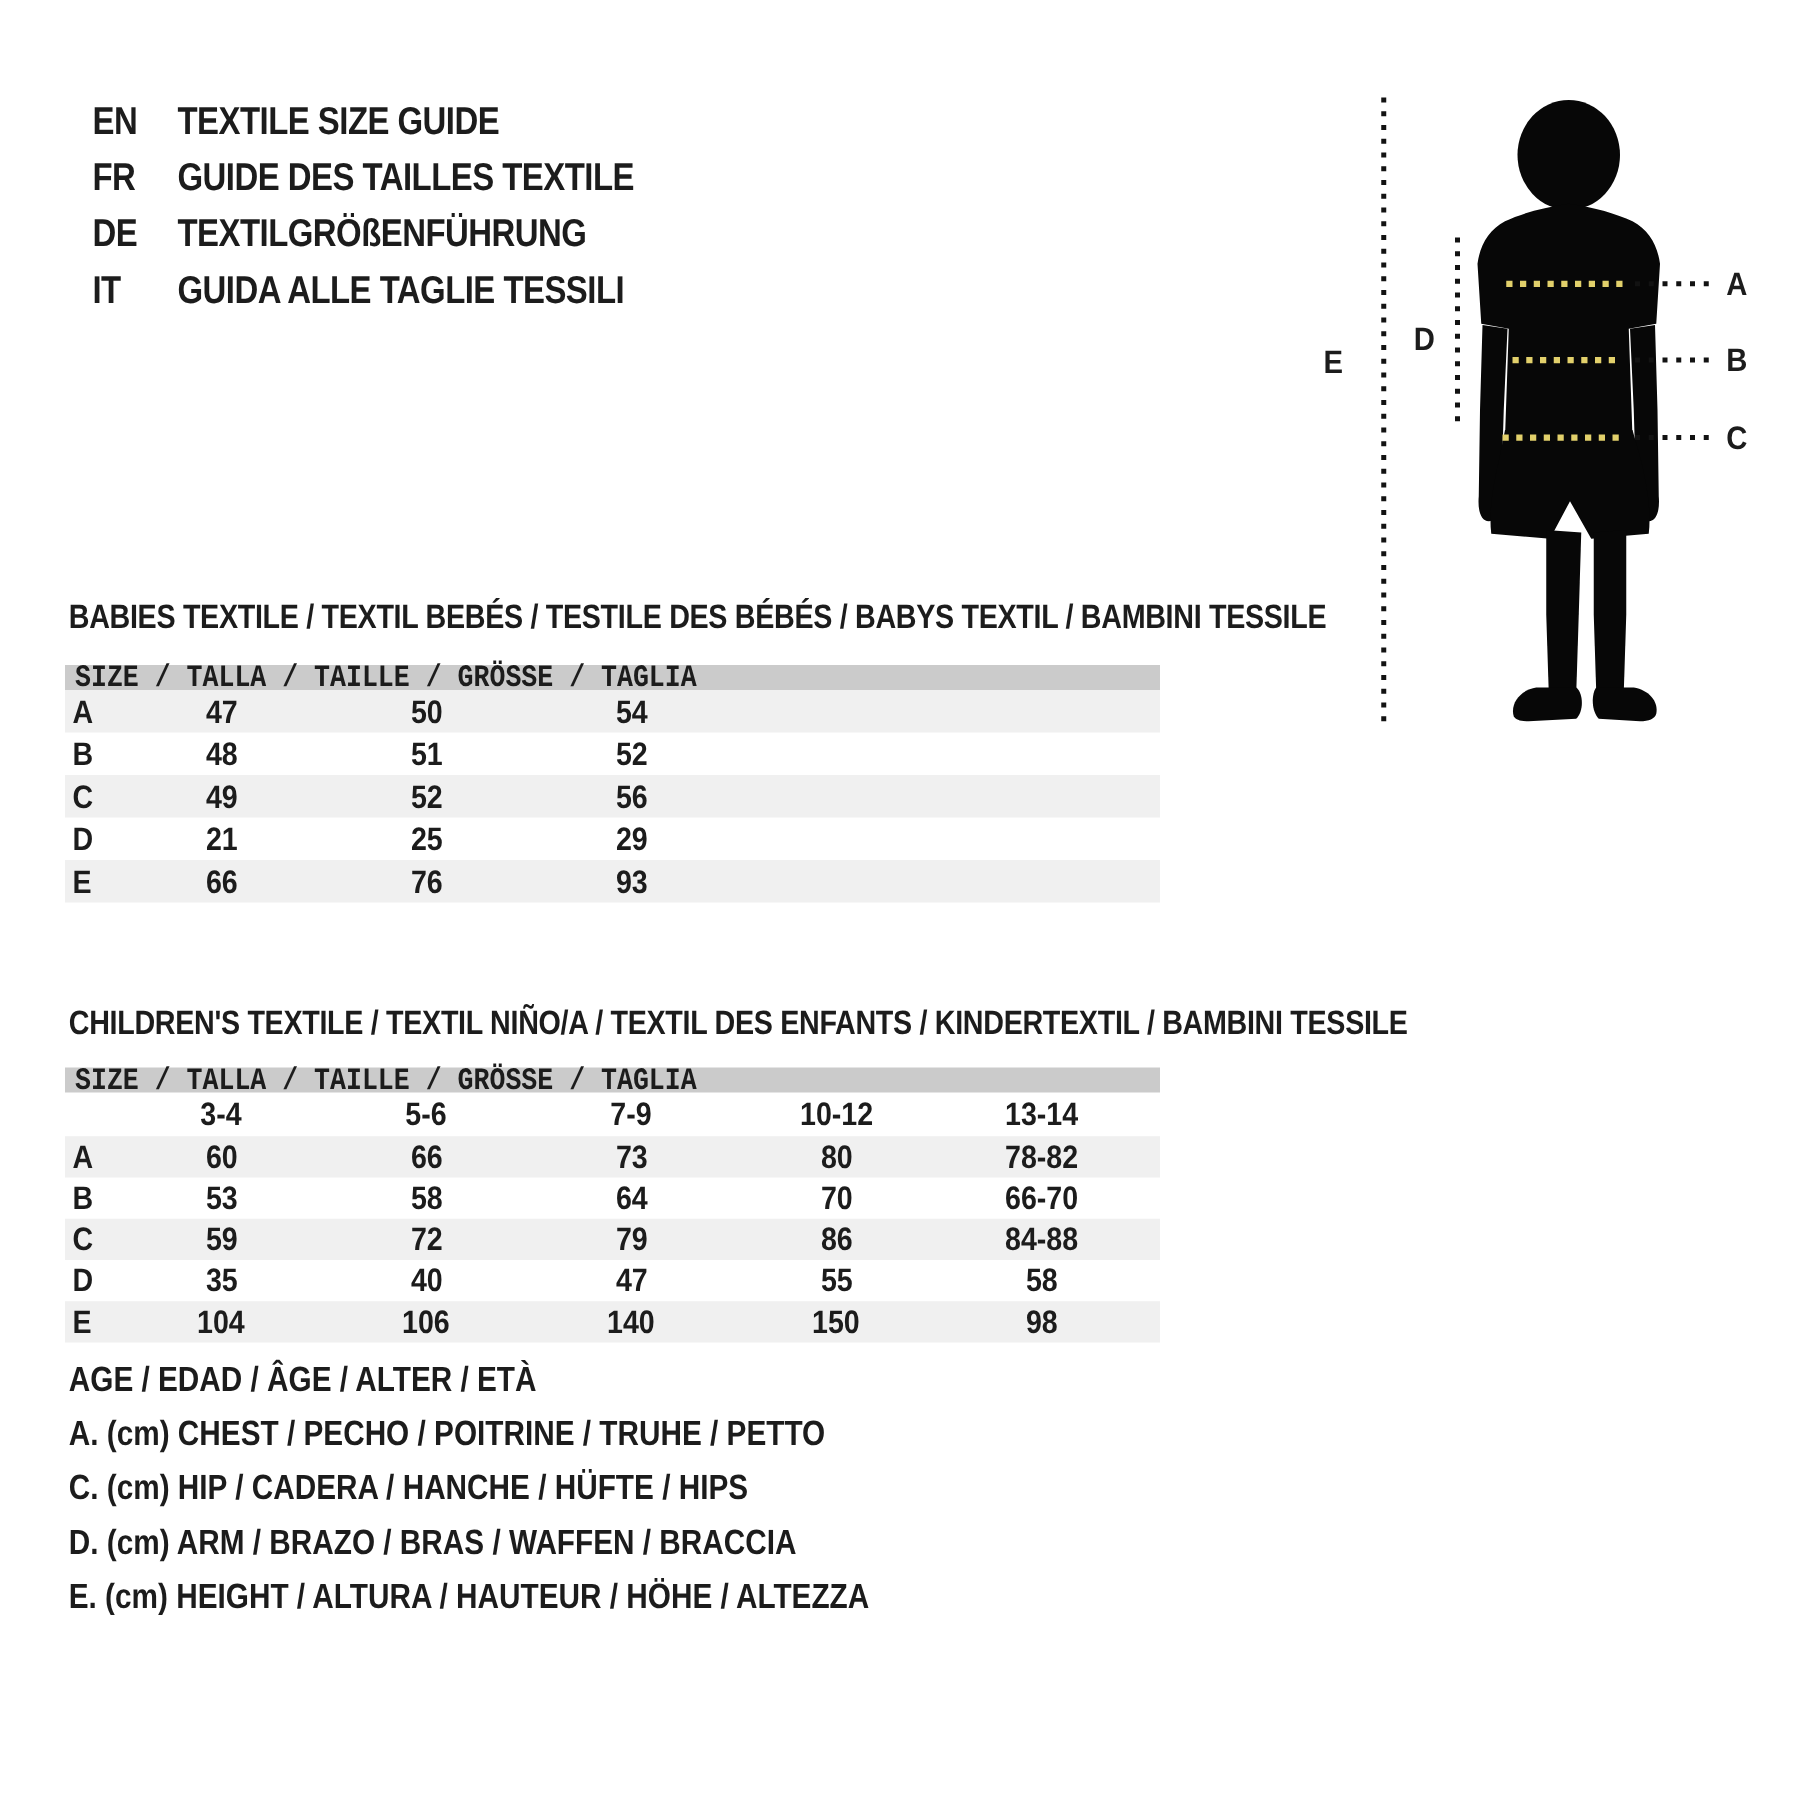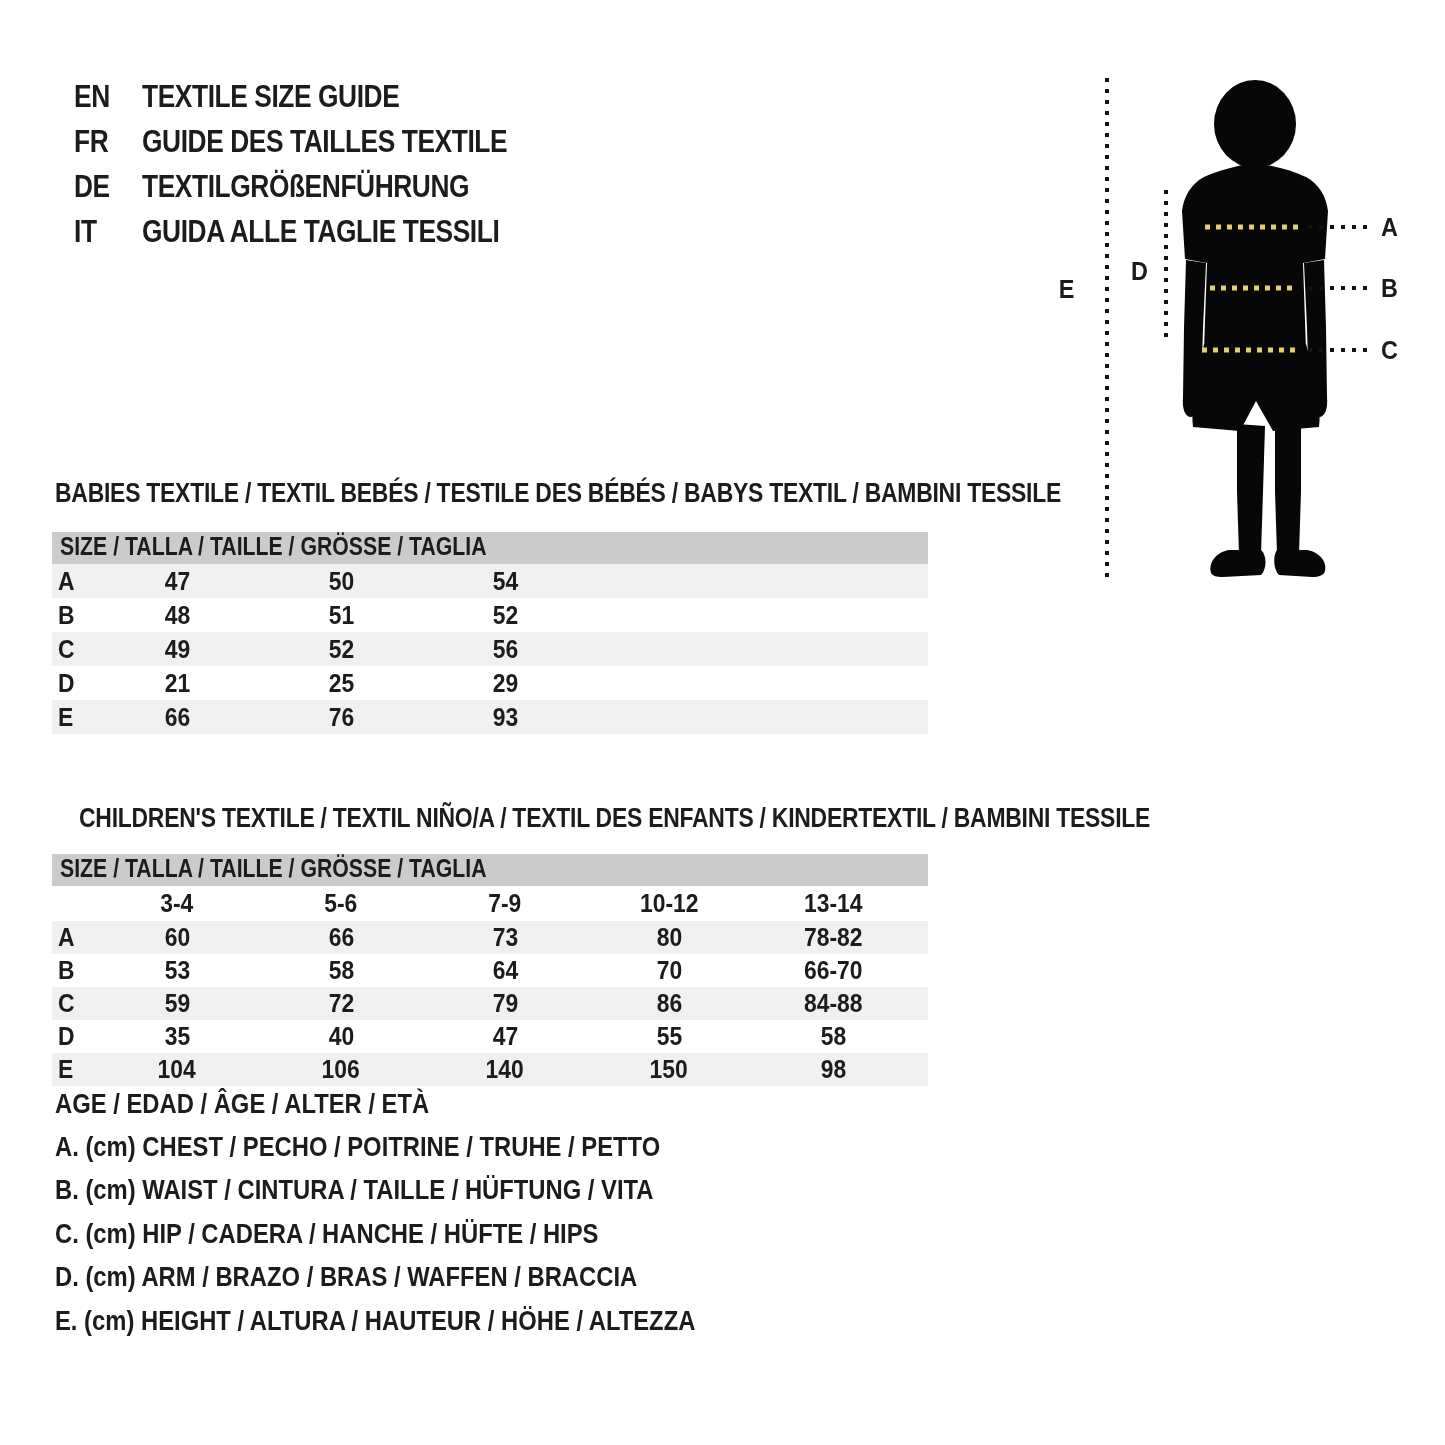--- a/index.html
+++ b/index.html
@@ -13,21 +13,21 @@
   
   .lang-block{position:absolute;left:74px;top:74px;}
   .lang-row{display:flex;height:45px;align-items:center;font-size:31px;letter-spacing:-0.5px;}
   .lang-code{width:68px;flex:0 0 68px;}
 
   
   .section-title{position:absolute;left:55px;margin:0;font-size:27px;font-weight:bold;letter-spacing:-0.3px;}
 
   
   .size-table{position:absolute;left:52px;width:876px;}
-  .table-bar{height:32px;background:var(--header-bar,#cbcbcb);display:flex;padding-left:8px;font-size:25px;}
+  .table-bar{height:20px;background:var(--header-bar,#cbcbcb);display:flex;align-items:center;padding-left:8px;font-size:25px;font-family:Liberation Mono, monospace;}
   .col-row{display:flex;height:35px;align-items:center;font-size:26px;}
   .t-row{display:flex;align-items:center;font-size:26px;}
   .babies .t-row{height:34px;}
   .children .t-row{height:33px;}
   .stripe{background:var(--row-stripe,#f0f0f0);}
   .lbl{width:43px;flex:0 0 43px;padding-left:6px;box-sizing:border-box;}
   .c{width:164px;flex:0 0 164px;text-align:center;}
   .c > span{display:inline-block;transform:scaleX(0.88);white-space:nowrap;}
   .lbl > span{display:inline-block;transform:scaleX(0.88);transform-origin:0 50%;}
 
@@ -131,21 +131,21 @@
       <span class="c"><span>29</span></span>
     </div>
     <div class="t-row stripe">
       <span class="lbl"><span>E</span></span>
       <span class="c"><span>66</span></span>
       <span class="c"><span>76</span></span>
       <span class="c"><span>93</span></span>
     </div>
   </div>
 
-  <h2 class="section-title" style="top:803px;margin-left:24px;"><span class="condensed">CHILDREN'S TEXTILE / TEXTIL NIÑO/A / TEXTIL DES ENFANTS / KINDERTEXTIL / BAMBINI TESSILE</span></h2>
+  <h2 class="section-title" style="top:803px;"><span class="condensed">CHILDREN'S TEXTILE / TEXTIL NIÑO/A / TEXTIL DES ENFANTS / KINDERTEXTIL / BAMBINI TESSILE</span></h2>
 
   <div class="size-table children" style="top:854px;">
     <div class="table-bar">
       <span class="condensed">SIZE / TALLA / TAILLE / GRÖSSE / TAGLIA</span>
     </div>
     <div class="col-row">
       <span class="lbl"></span>
       <span class="c"><span>3-4</span></span>
       <span class="c"><span>5-6</span></span>
       <span class="c"><span>7-9</span></span>
@@ -195,23 +195,20 @@
   </div>
 
   <div class="legend">
     <div class="legend-line">
         <span class="condensed">AGE / EDAD / ÂGE / ALTER / ETÀ</span>
       </div>
     <div class="legend-line">
         <span class="condensed">A. (cm) CHEST / PECHO / POITRINE / TRUHE / PETTO</span>
       </div>
     <div class="legend-line">
-        <span class="condensed">B. (cm) WAIST / CINTURA / TAILLE / HÜFTUNG / VITA</span>
-      </div>
-    <div class="legend-line">
         <span class="condensed">C. (cm) HIP / CADERA / HANCHE / HÜFTE / HIPS</span>
       </div>
     <div class="legend-line">
         <span class="condensed">D. (cm) ARM / BRAZO / BRAS / WAFFEN / BRACCIA</span>
       </div>
     <div class="legend-line">
         <span class="condensed">E. (cm) HEIGHT / ALTURA / HAUTEUR / HÖHE / ALTEZZA</span>
       </div>
   </div>
 

